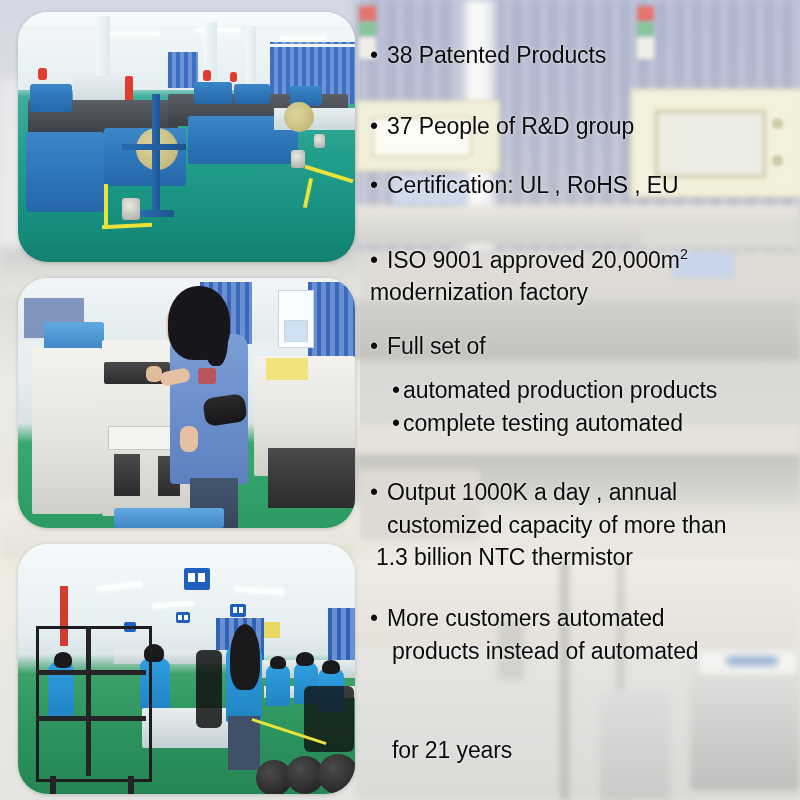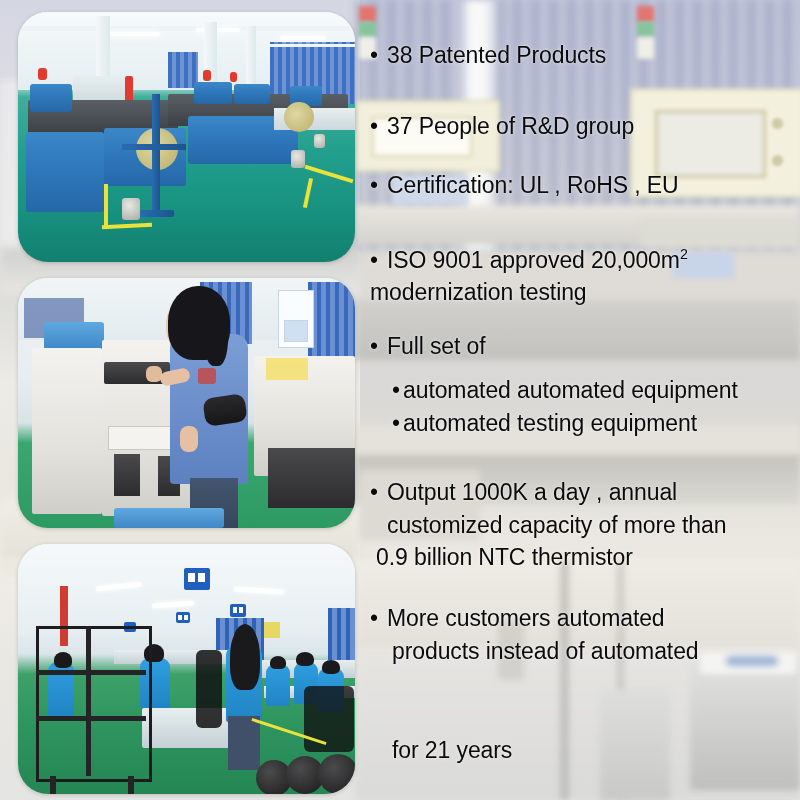--- a/index.html
+++ b/index.html
@@ -339,29 +339,29 @@
 
   <div class="text-col">
 
     <div class="bullet-line lvl1" style="top:44px;"><span class="txt">38 Patented Products</span></div>
 
     <div class="bullet-line lvl1" style="top:115px;"><span class="txt">37 People of R&amp;D group</span></div>
 
     <div class="bullet-line lvl1" style="top:174px;"><span class="txt">Certification: UL , RoHS , EU</span></div>
 
     <div class="bullet-line lvl1" style="top:249px;"><span class="txt">ISO 9001 approved 20,000m</span><span class="sup">2</span></div>
-    <div class="bullet-line cont" style="top:281px;"><span class="txt">modernization testing</span></div>
+    <div class="bullet-line cont" style="top:281px;"><span class="txt">modernization factory</span></div>
 
     <div class="bullet-line lvl1" style="top:335px;"><span class="txt">Full set of</span></div>
-    <div class="bullet-line lvl2" style="top:379px;"><span class="txt">automated automated equipment</span></div>
-    <div class="bullet-line lvl2" style="top:412px;"><span class="txt">automated testing equipment</span></div>
+    <div class="bullet-line lvl2" style="top:379px;"><span class="txt">automated production products</span></div>
+    <div class="bullet-line lvl2" style="top:412px;"><span class="txt">complete testing automated</span></div>
 
     <div class="bullet-line lvl1" style="top:481px;"><span class="txt">Output 1000K a day , annual</span></div>
     <div class="bullet-line cont" style="top:514px;left:21px;"><span class="txt">customized capacity of more than</span></div>
-    <div class="bullet-line cont" style="top:546px;left:10px;"><span class="txt">0.9 billion NTC thermistor</span></div>
+    <div class="bullet-line cont" style="top:546px;left:10px;"><span class="txt">1.3 billion NTC thermistor</span></div>
 
     <div class="bullet-line lvl1" style="top:607px;"><span class="txt">More customers automated</span></div>
     <div class="bullet-line cont" style="top:640px;left:26px;"><span class="txt">products instead of automated</span></div>
 
     <div class="bullet-line cont" style="top:739px;left:26px;"><span class="txt">for 21 years</span></div>
 
   </div>
 </div>
 
 </body></html>

